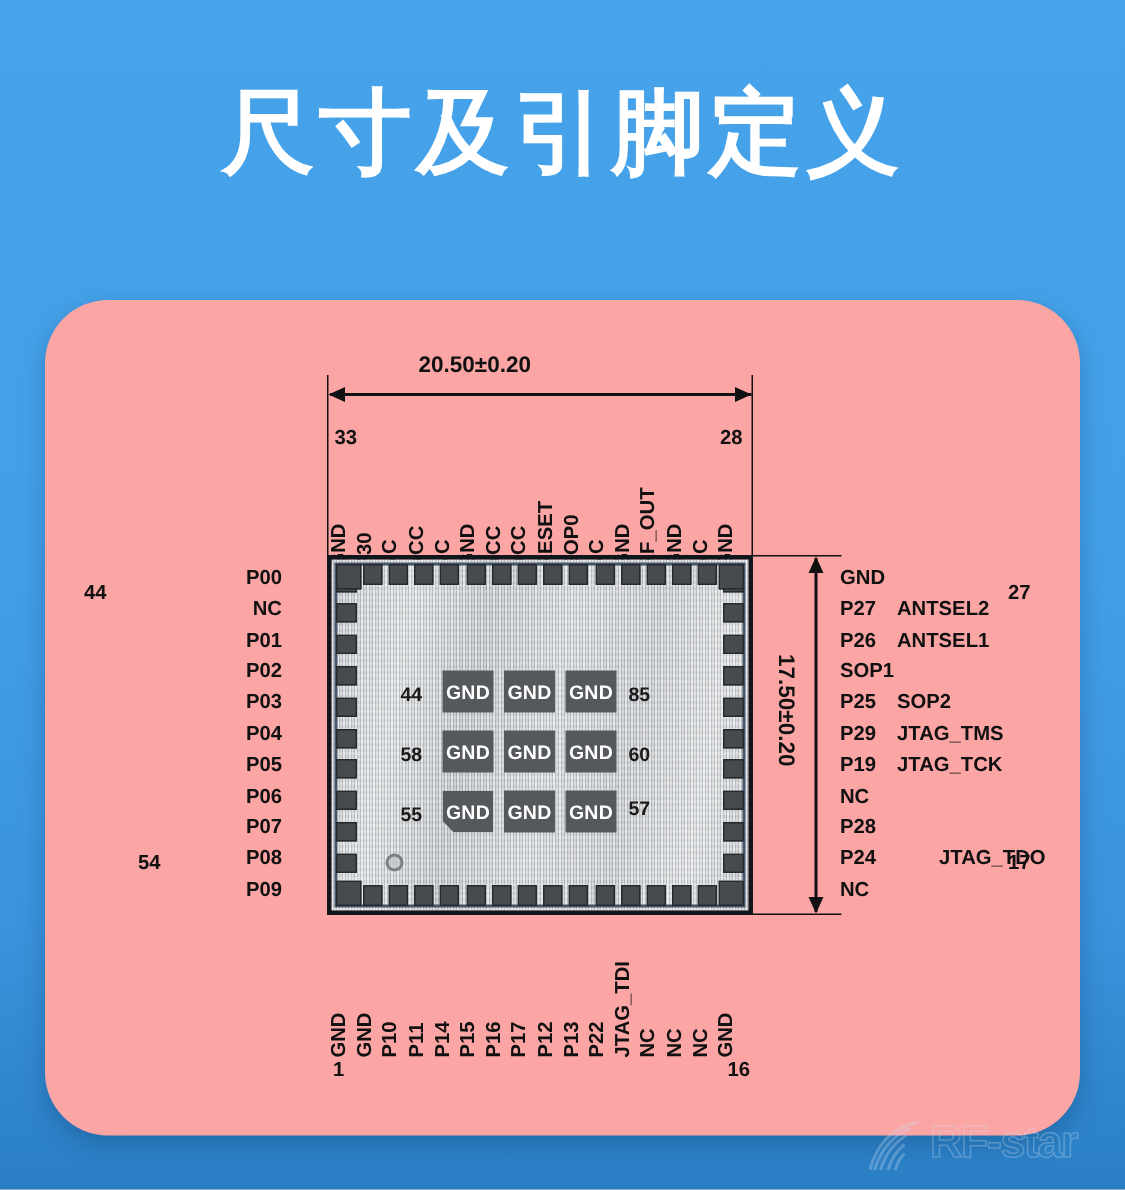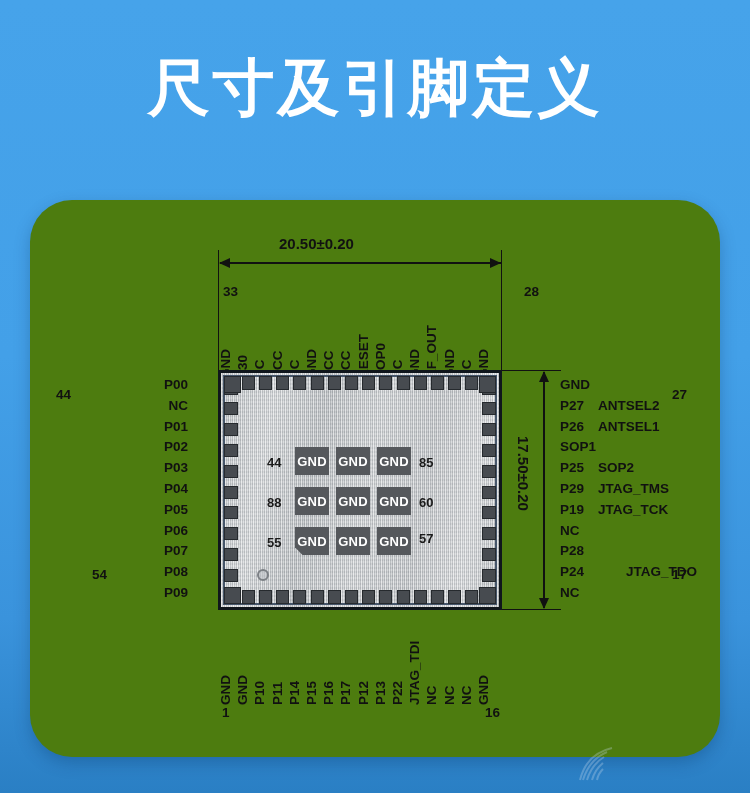--- a/index.html
+++ b/index.html
@@ -31,21 +31,21 @@
     white-space: nowrap;
   }
 
   
   .card {
     position: absolute;
     left: 30px;
     top: 200px;
     width: 690px;
     height: 557px;
-    background: #4d7c0f;
+    background: #fca5a5;
     border-radius: 42px;
     box-shadow: 0 6px 16px rgba(0, 40, 80, 0.26);
   }
 
   
   .drawing {
     position: absolute;
     left: 0;
     top: 0;
     width: 690px;
@@ -227,21 +227,21 @@
     <div class="dim-text" style="left:249px; top:35px;">20.50±0.20</div>
 
     <div class="ext-line-h" style="left:471px; top:170px; width:60px;"></div>
     <div class="ext-line-h" style="left:471px; top:409px; width:60px;"></div>
     <div class="dim-line dim-v" style="left:513px; top:172px; height:236px;"></div>
     <div class="arrow up" style="left:509px; top:171px;"></div>
     <div class="arrow down" style="left:509px; top:398px;"></div>
     <div class="dim-text vert" style="left:502px; top:236px;">17.50±0.20</div>
 
     <div class="pin-num" style="left:193px; top:84px;">33</div>
-    <div class="pin-num" style="left:450px; top:84px;margin-left:44px;">28</div>
+    <div class="pin-num" style="left:450px; top:84px;">28</div>
     <div class="pin-num" style="left:26px; top:187px;">44</div>
     <div class="pin-num" style="left:26px; top:367px;margin-left:36px;">54</div>
     <div class="pin-num" style="left:642px; top:187px;">27</div>
     <div class="pin-num" style="left:642px; top:367px;">17</div>
     <div class="pin-num" style="left:192px; top:505px;">1</div>
     <div class="pin-num" style="left:455px; top:505px;">16</div>
 
     <div id="top-labels">
         <div class="lbl rot" style="left: 203px; top: 164px;">GND</div>
         <div class="lbl rot" style="left: 220.2px; top: 164px;">P30</div>
@@ -378,21 +378,21 @@
         </div>
       <div id="gnd-grid">
           <div class="gnd-pad" style="left: 74px; top: 74px;">GND</div>
           <div class="gnd-pad" style="left: 115px; top: 74px;">GND</div>
           <div class="gnd-pad" style="left: 156px; top: 74px;">GND</div>
           <div class="gnd-num" style="left: 46px; top: 82px;">44</div>
           <div class="gnd-num" style="left: 198px; top: 82px;">85</div>
           <div class="gnd-pad" style="left: 74px; top: 114px;">GND</div>
           <div class="gnd-pad" style="left: 115px; top: 114px;">GND</div>
           <div class="gnd-pad" style="left: 156px; top: 114px;">GND</div>
-          <div class="gnd-num" style="left: 46px; top: 122px;">88</div>
+          <div class="gnd-num" style="left: 46px; top: 122px;">58</div>
           <div class="gnd-num" style="left: 198px; top: 122px;">60</div>
           <div class="gnd-pad notched" style="left: 74px; top: 154px;">GND</div>
           <div class="gnd-pad" style="left: 115px; top: 154px;">GND</div>
           <div class="gnd-pad" style="left: 156px; top: 154px;">GND</div>
           <div class="gnd-num" style="left: 46px; top: 162px;">55</div>
           <div class="gnd-num" style="left: 198px; top: 158px;">57</div>
         </div>
       <div class="marker-dot"></div>
     </div>
 
@@ -402,13 +402,14 @@
 <div class="watermark">
   <svg width="46" height="44" viewBox="0 0 46 44" style="position:absolute;left:2px;top:5px;">
     <g fill="none" stroke="#c9dcef" stroke-width="2">
       <path d="M6 38 C10 22 20 10 38 6"></path>
       <path d="M9 38 C13 25 21 15 33 10"></path>
       <path d="M13 38 C16 28 22 20 30 15"></path>
       <path d="M18 38 C20 31 24 25 29 21"></path>
       <path d="M23 38 C24 33 26 30 29 27"></path>
     </g>
   </svg>
+  <div class="wm-text">RF-star</div>
 </div>
 
 </body></html>

